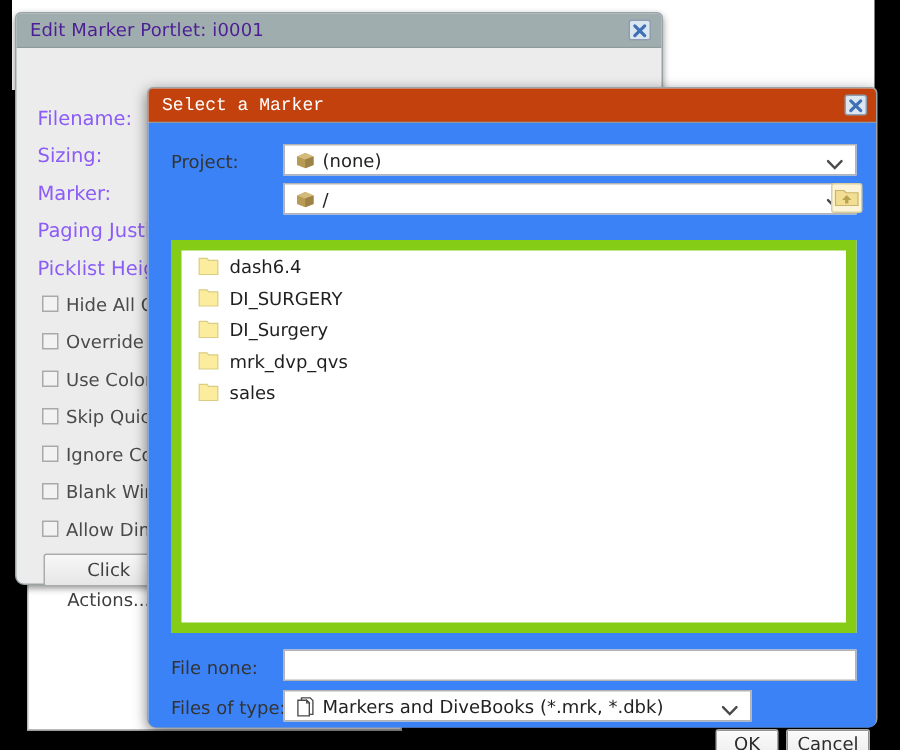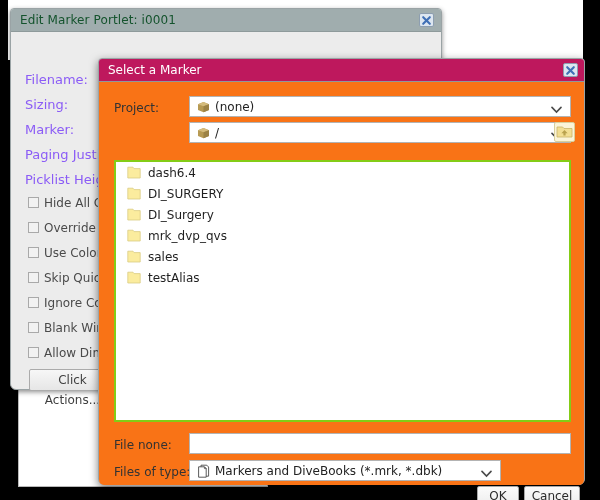--- a/index.html
+++ b/index.html
@@ -57,21 +57,21 @@
     background: #a0adae;
     border-radius: 3px 3px 0 0;
     position: relative;
     border-bottom: 1px solid #8e9a9b;
   }
   #edit-portlet .titlebar .ttl {
     position: absolute;
     left: 9px;
     top: 4px;
     font-size: 12px;
-    color: #14532d;
+    color: #4c1d95;
     letter-spacing: .1px;
   }
   .winclose {
     position: absolute;
     width: 15px;
     height: 14px;
     background: #dce6f0;
     border: 1px solid #8d9eb0;
     border-radius: 2px;
     cursor: pointer;
@@ -160,38 +160,39 @@
     width: 487px;
     height: 427px;
     background: #ffffff;
     border: 1px solid #9aa3a5;
     border-radius: 4px 4px 6px 6px;
     box-sizing: border-box;
     box-shadow: 0 3px 9px rgba(0,0,0,.5);
   }
   #select-marker .titlebar {
     height: 22px;
-    background: #be185d;
+    background: #c2410c;
     border-radius: 3px 3px 0 0;
     position: relative;
     border-bottom: 1px solid #8e9a9b;
+    font-family: Liberation Mono, monospace;
   }
   #select-marker .titlebar .ttl {
     position: absolute;
     left: 9px;
     top: 4px;
     font-size: 12px;
     color: #ffffff;
   }
   #select-marker .winclose { right: 6px; top: 4px; }
 
   #select-marker .body {
     position: relative;
     height: 403px;
-    background: #f97316;
+    background: #3b82f6;
     border-radius: 0 0 5px 5px;
   }
 
   .sm-label {
     position: absolute;
     font-size: 12px;
     color: #333333;
     white-space: nowrap;
   }
   .sm-combo {
@@ -232,21 +233,21 @@
     cursor: pointer;
   }
 
   #file-list {
     position: absolute;
     left: 15px;
     top: 78px;
     width: 457px;
     height: 262px;
     background: #ffffff;
-    border: 2px solid #84cc16;
+    border: 7px solid #84cc16;
     box-sizing: border-box;
     overflow: hidden;
   }
   .file-row {
     height: 21px;
     display: flex;
     align-items: center;
     gap: 7px;
     padding-left: 11px;
     cursor: pointer;
@@ -432,28 +433,20 @@
         <span>mrk_dvp_qvs</span>
       </div>
       <div class="file-row">
         <span>
           <svg class="folder-ico" width="14" height="13" viewBox="0 0 14 13" aria-hidden="true">
             <path d="M.8 1.2 L6 1.2 L7.1 2.6 L13.2 2.6 L13.2 12 L.8 12 Z" fill="#fbec9e" stroke="#d9cd84" stroke-width=".8"></path>
           </svg>
         </span>
         <span>sales</span>
       </div>
-      <div class="file-row">
-        <span>
-          <svg class="folder-ico" width="14" height="13" viewBox="0 0 14 13" aria-hidden="true">
-            <path d="M.8 1.2 L6 1.2 L7.1 2.6 L13.2 2.6 L13.2 12 L.8 12 Z" fill="#fbec9e" stroke="#d9cd84" stroke-width=".8"></path>
-          </svg>
-        </span>
-        <span>testAlias</span>
-      </div>
     </div>
 
     <span class="sm-label" style="left:15px; top:356px;">File none:</span>
     <input id="filename-input" type="text" value="" style="">
 
     <span class="sm-label" style="left:15px; top:383px;">Files of type:</span>
     <div class="sm-combo" id="filetype-combo">
       <span class="val">
         <span>
           <svg class="doc-icon" width="13" height="14" viewBox="0 0 13 14" aria-hidden="true">

